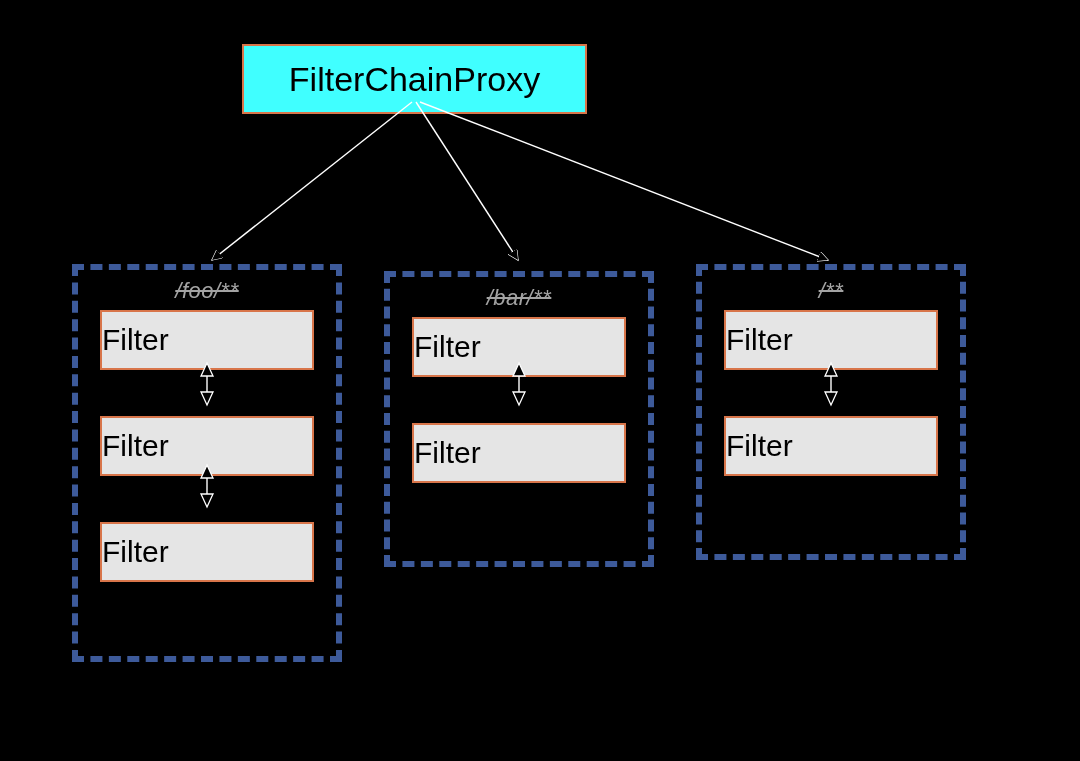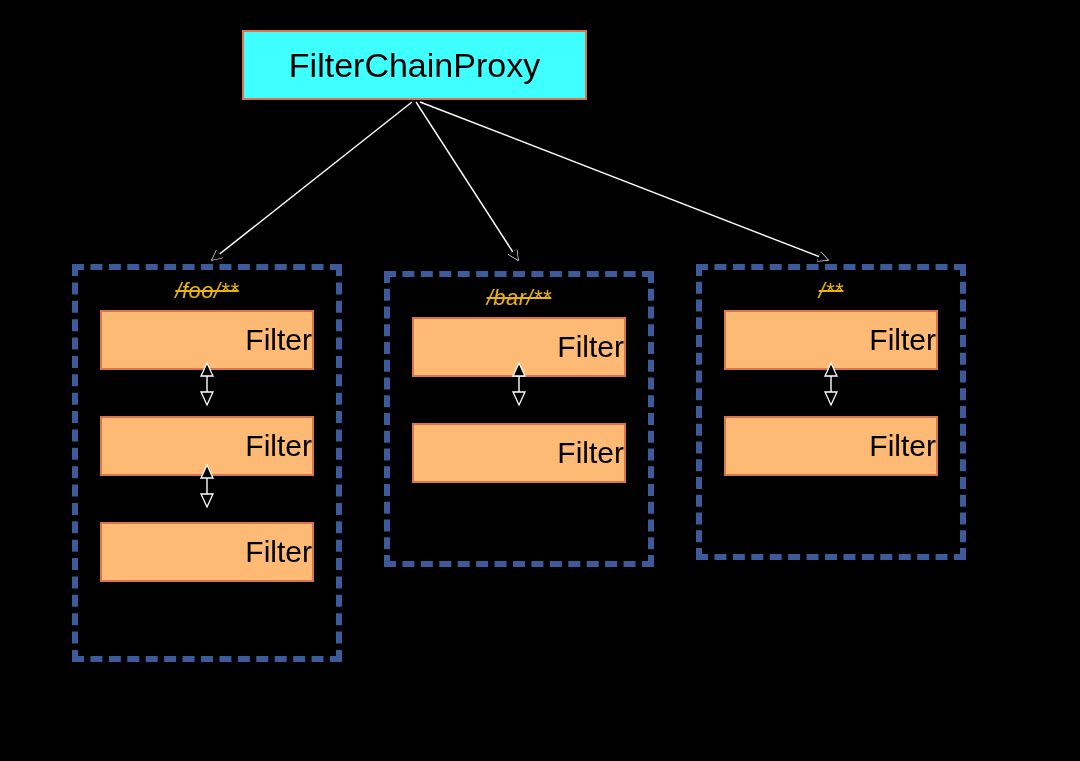--- a/index.html
+++ b/index.html
@@ -21,49 +21,49 @@
     border: 2px solid #d8754a;
     display: flex;
     align-items: center;
     justify-content: center;
     font-size: 30px;
     color: #000;
     box-sizing: border-box;
   }
   .proxy {
     left: 242px;
-    top: 30px;
+    top: 44px;
     width: 345px;
     height: 70px;
     font-size: 34px;
   }
   .chain {
     position: absolute;
     border: 6px dashed #3d5a9a;
     box-sizing: border-box;
     padding-top: 8px;
   }
   .chain-title {
     text-align: center;
     font-size: 22px;
-    color: #eab308;
+    color: #a3a3a3;
     font-style: italic;
     text-decoration: line-through;
     margin-bottom: 6px;
     letter-spacing: 0.5px;
   }
   .filter {
-    background: #fdba74;
+    background: #e5e5e5;
     border: 2px solid #d8754a;
     width: 210px;
     height: 56px;
     margin: 0 auto 46px auto;
     display: flex;
     align-items: center;
-    justify-content: flex-end;
+    justify-content: flex-start;
     font-size: 30px;
     color: #000;
   }
   .filter:last-child { margin-bottom: 18px; }
   svg.overlay {
     position: absolute;
     left: 0; top: 0;
     width: 1080px;
     height: 761px;
     pointer-events: none;

